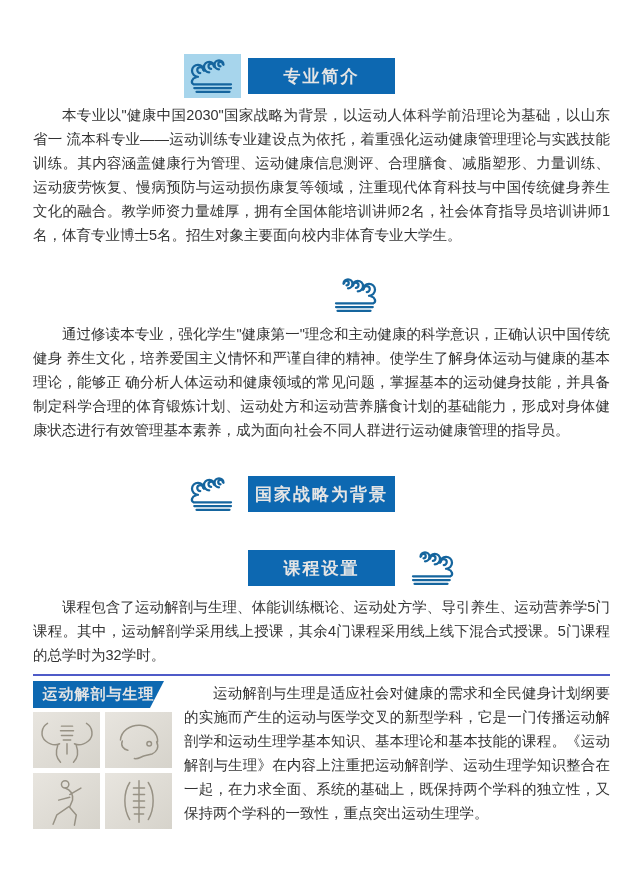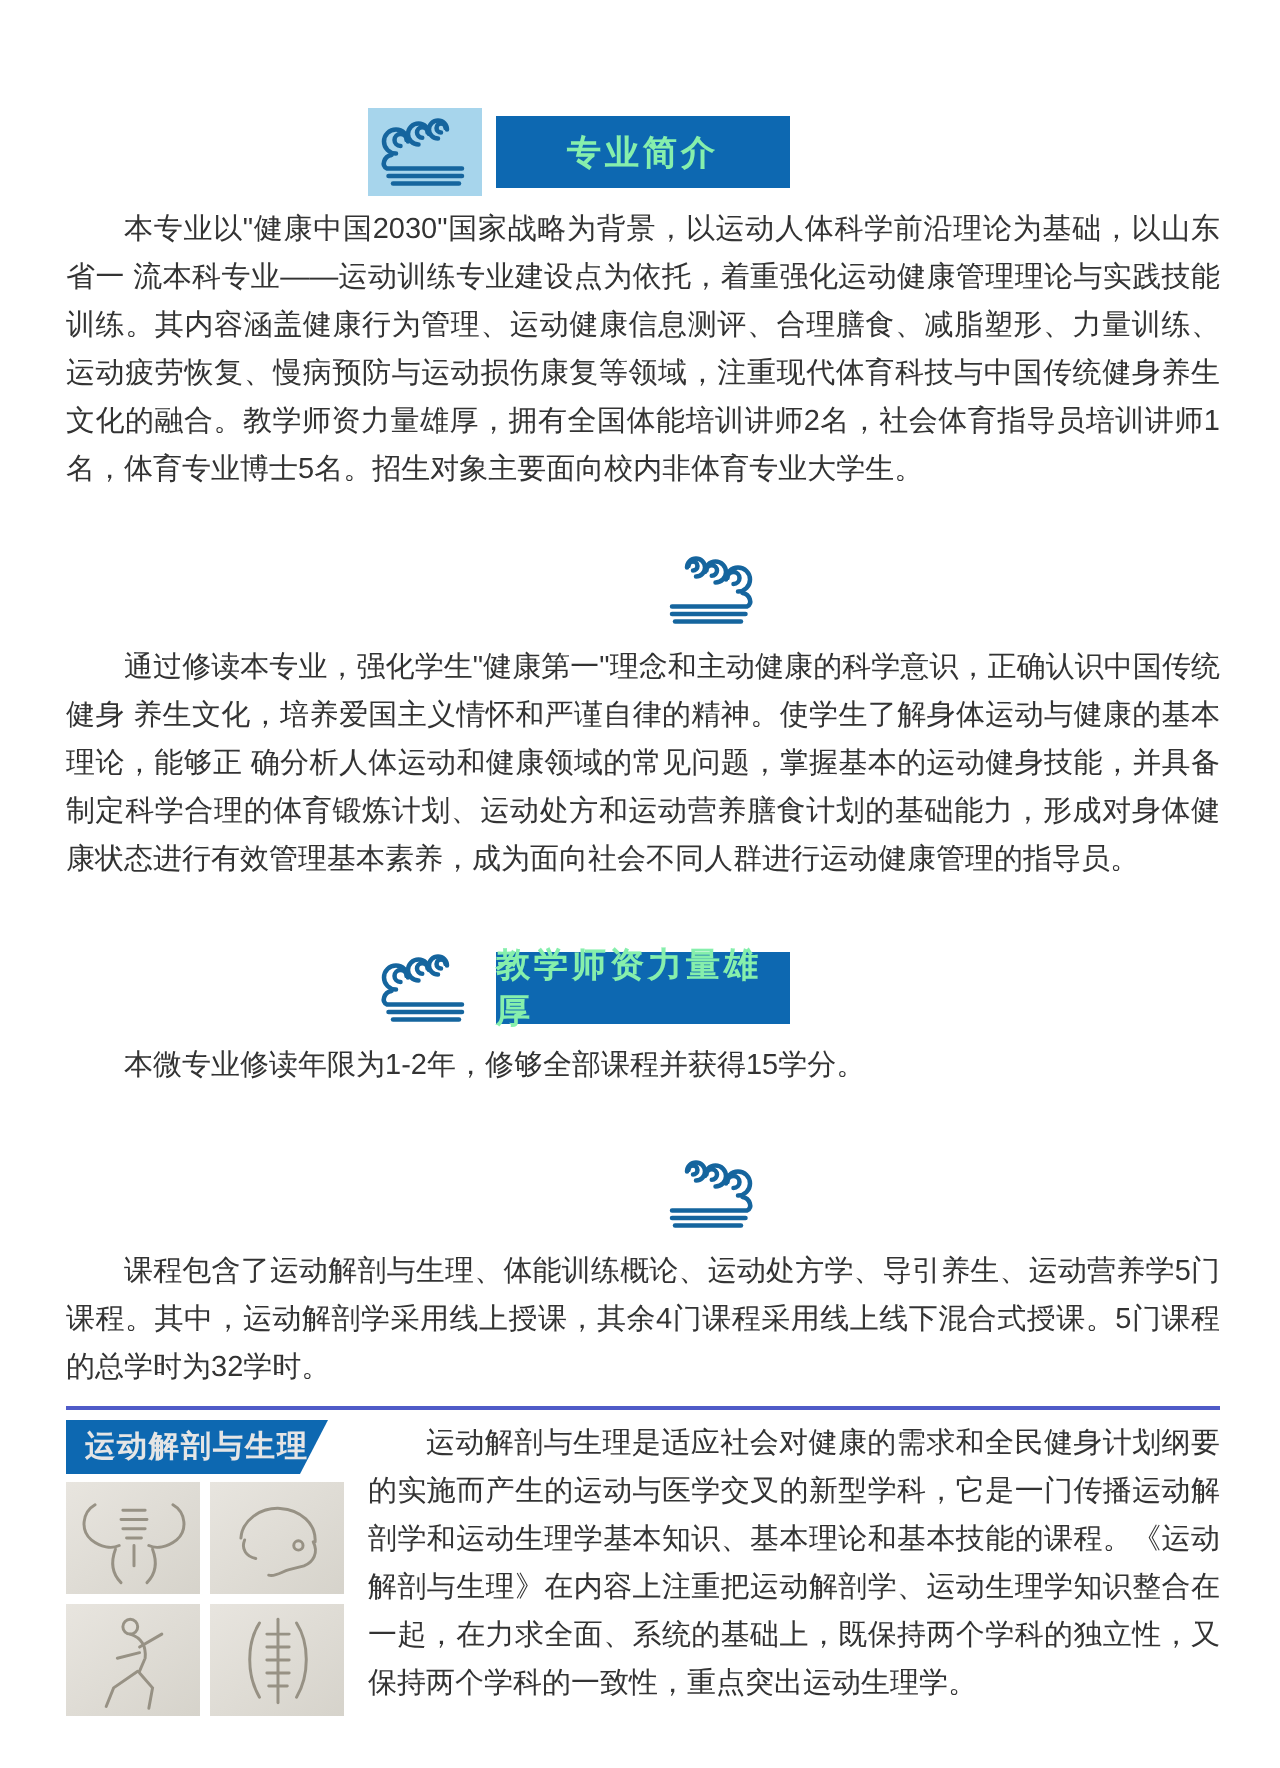--- a/index.html
+++ b/index.html
@@ -23,21 +23,21 @@
     width: 57px; height: 44px; flex: 0 0 auto;
     display: flex; align-items: center; justify-content: center;
     color: #15659e;
   }
   .icon-box.bg { background: #a7d5ec; }
   .icon-box .wave { width: 48px; height: 36px; }
   .icon-box.flip .wave { transform: scaleX(-1); }
   .head-spacer { width: 57px; height: 1px; flex: 0 0 auto; }
   .banner {
     width: 147px; height: 36px; flex: 0 0 auto;
-    background: #0d68b1; color: #86efac;
+    background: #0d68b1; color: #e5e5e5;
     font-size: 17px; font-weight: bold; letter-spacing: 2px;
     display: flex; align-items: center; justify-content: center;
   }
 
   p.body {
     margin: 5px 0 0 0;
     font-size: 14.5px; line-height: 24px;
     text-align: justify; text-indent: 2em;
     color: #333333;
   }
@@ -113,29 +113,29 @@
     <p class="body">通过修读本专业，强化学生"健康第一"理念和主动健康的科学意识，正确认识中国传统健身 养生文化，培养爱国主义情怀和严谨自律的精神。使学生了解身体运动与健康的基本理论，能够正 确分析人体运动和健康领域的常见问题，掌握基本的运动健身技能，并具备制定科学合理的体育锻炼计划、运动处方和运动营养膳食计划的基础能力，形成对身体健康状态进行有效管理基本素养，成为面向社会不同人群进行运动健康管理的指导员。</p>
   </div>
 
   <div class="section tight">
     <div class="section-head">
       <div class="icon-box">
         <svg class="wave" viewBox="0 0 64 48">
             <use href="#wave-glyph"></use>
           </svg>
       </div>
-      <div class="banner">教学师资力量雄厚</div>
+      <div class="banner">国家战略为背景</div>
       <div class="head-spacer"></div>
     </div>
-    <p class="body">本微专业修读年限为1-2年，修够全部课程并获得15学分。</p>
   </div>
 
   <div class="section tight">
     <div class="section-head">
       <div class="head-spacer"></div>
+      <div class="banner">课程设置</div>
       <div class="icon-box flip">
         <svg class="wave" viewBox="0 0 64 48">
             <use href="#wave-glyph"></use>
           </svg>
       </div>
     </div>
     <p class="body">课程包含了运动解剖与生理、体能训练概论、运动处方学、导引养生、运动营养学5门课程。其中，运动解剖学采用线上授课，其余4门课程采用线上线下混合式授课。5门课程的总学时为32学时。</p>
   </div>
 
   <div class="divider"></div>

